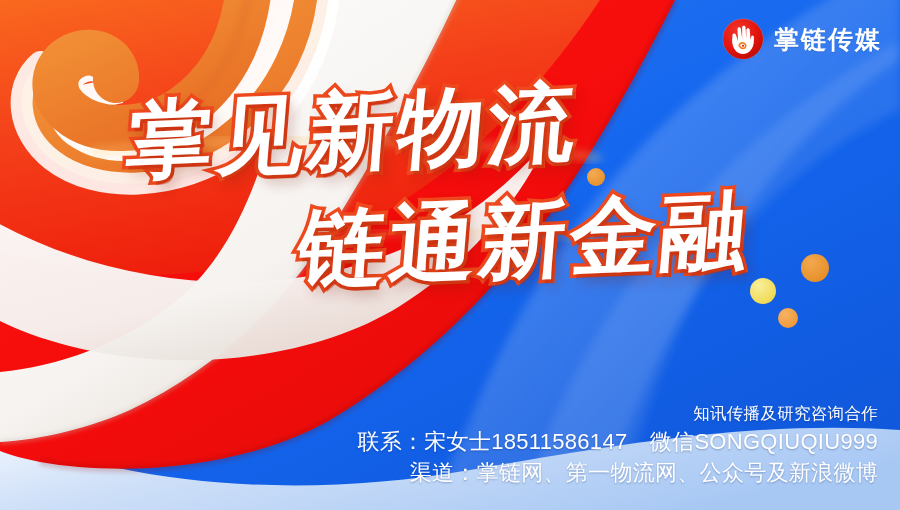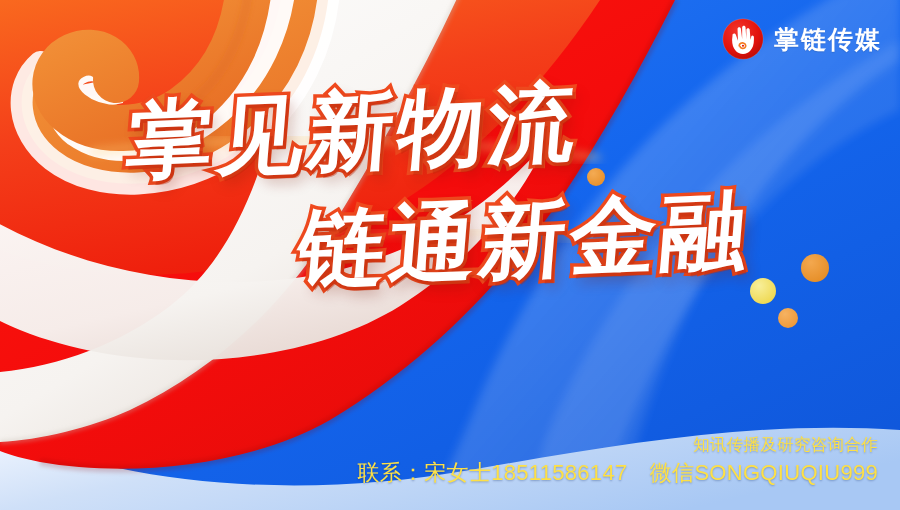--- a/index.html
+++ b/index.html
@@ -80,21 +80,21 @@
     content: "";
   }
 
   
   .footer {
     position: absolute;
     right: 22px;
     bottom: 22px;
     z-index: 35;
     text-align: right;
-    color: #fde047;
+    color: #ffffff;
   }
   .footer .fl {
     display: block;
     white-space: nowrap;
     line-height: 1.42;
     font-size: 17px;
     letter-spacing: .3px;
     text-shadow: 0 1px 2px rgba(0,30,90,.30);
   }
   .footer .fl.lead { font-size: 16.5px; }
@@ -250,15 +250,16 @@
   </div>
 
   <div class="dot" style="left:587px; top:168px; width:18px; height:18px; background:radial-gradient(circle at 35% 30%, #f4ab54, #e4891f);"></div>
   <div class="dot" style="left:801px; top:254px; width:28px; height:28px; background:radial-gradient(circle at 35% 30%, #f3a84f, #e2871c);"></div>
   <div class="dot" style="left:750px; top:278px; width:26px; height:26px; background:radial-gradient(circle at 35% 30%, #f8ef9a, #ecd23c);"></div>
   <div class="dot" style="left:778px; top:308px; width:20px; height:20px; background:radial-gradient(circle at 35% 30%, #f6b262, #ec922c);"></div>
 
   <div class="footer">
     <span class="fl lead">知讯传播及研究咨询合作</span>
     <span class="fl big">联系：宋女士18511586147　微信SONGQIUQIU999</span>
+    <span class="fl big">渠道：掌链网、第一物流网、公众号及新浪微博</span>
   </div>
 
 </div>
 
 </body></html>

